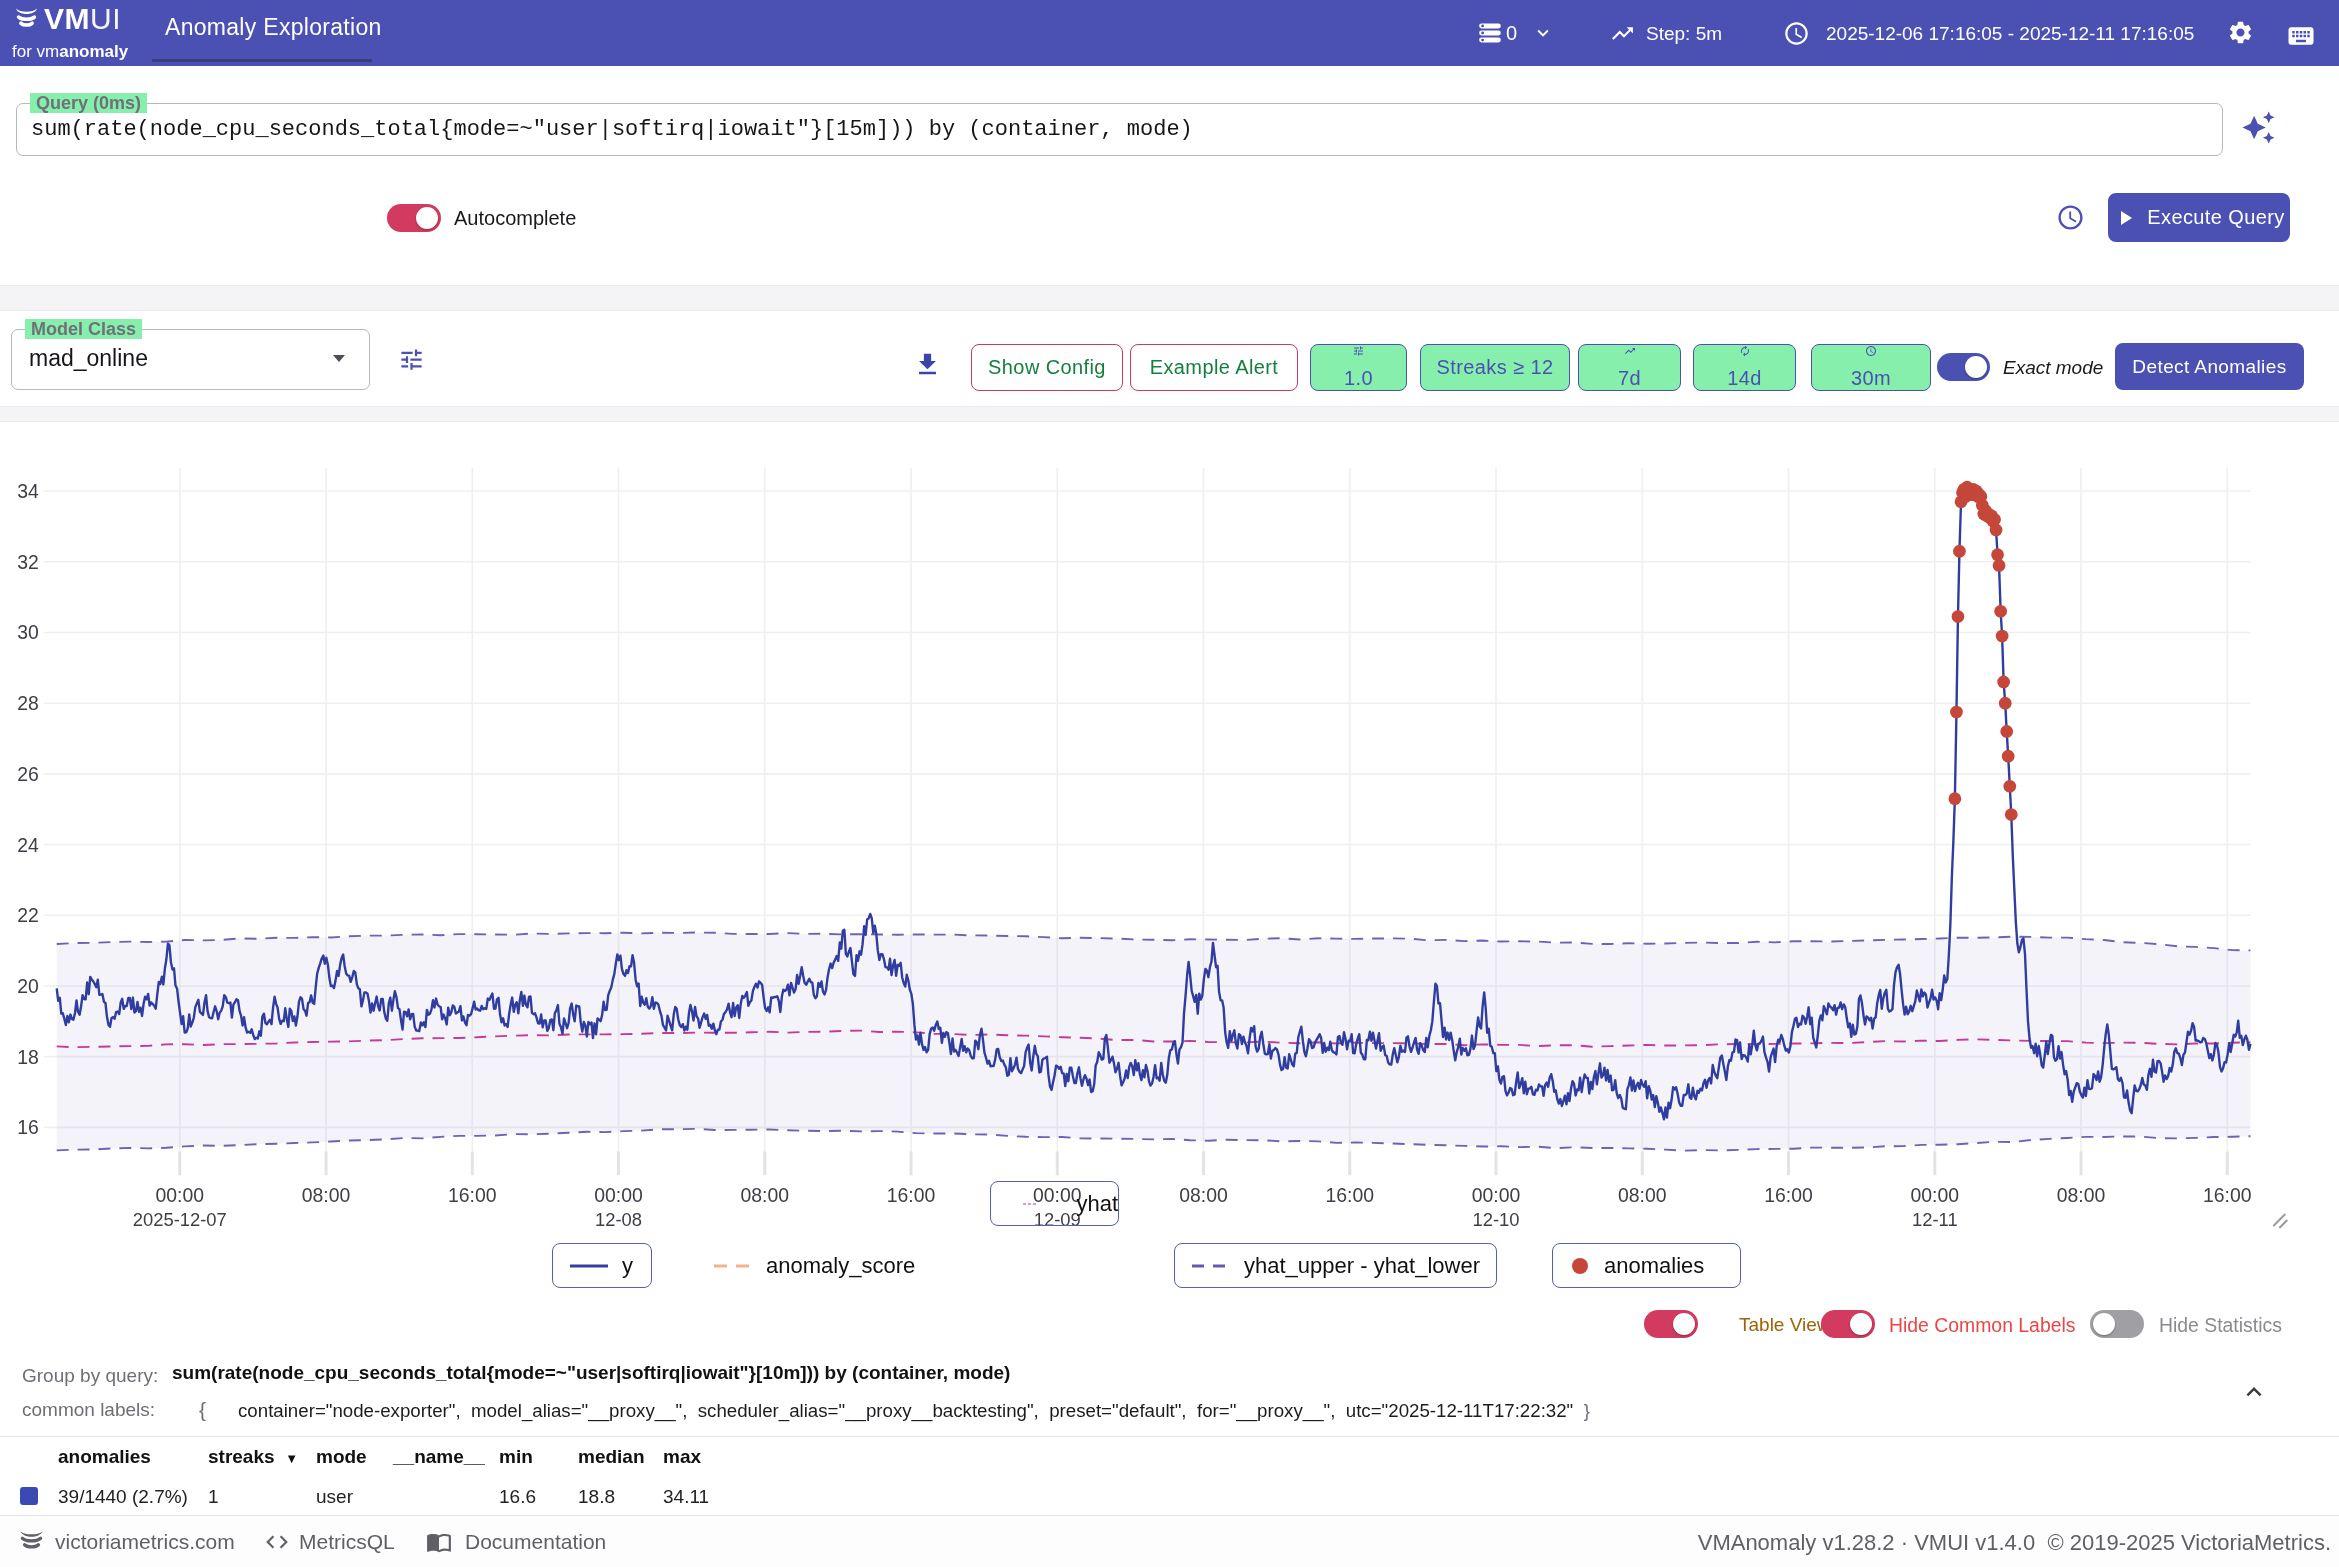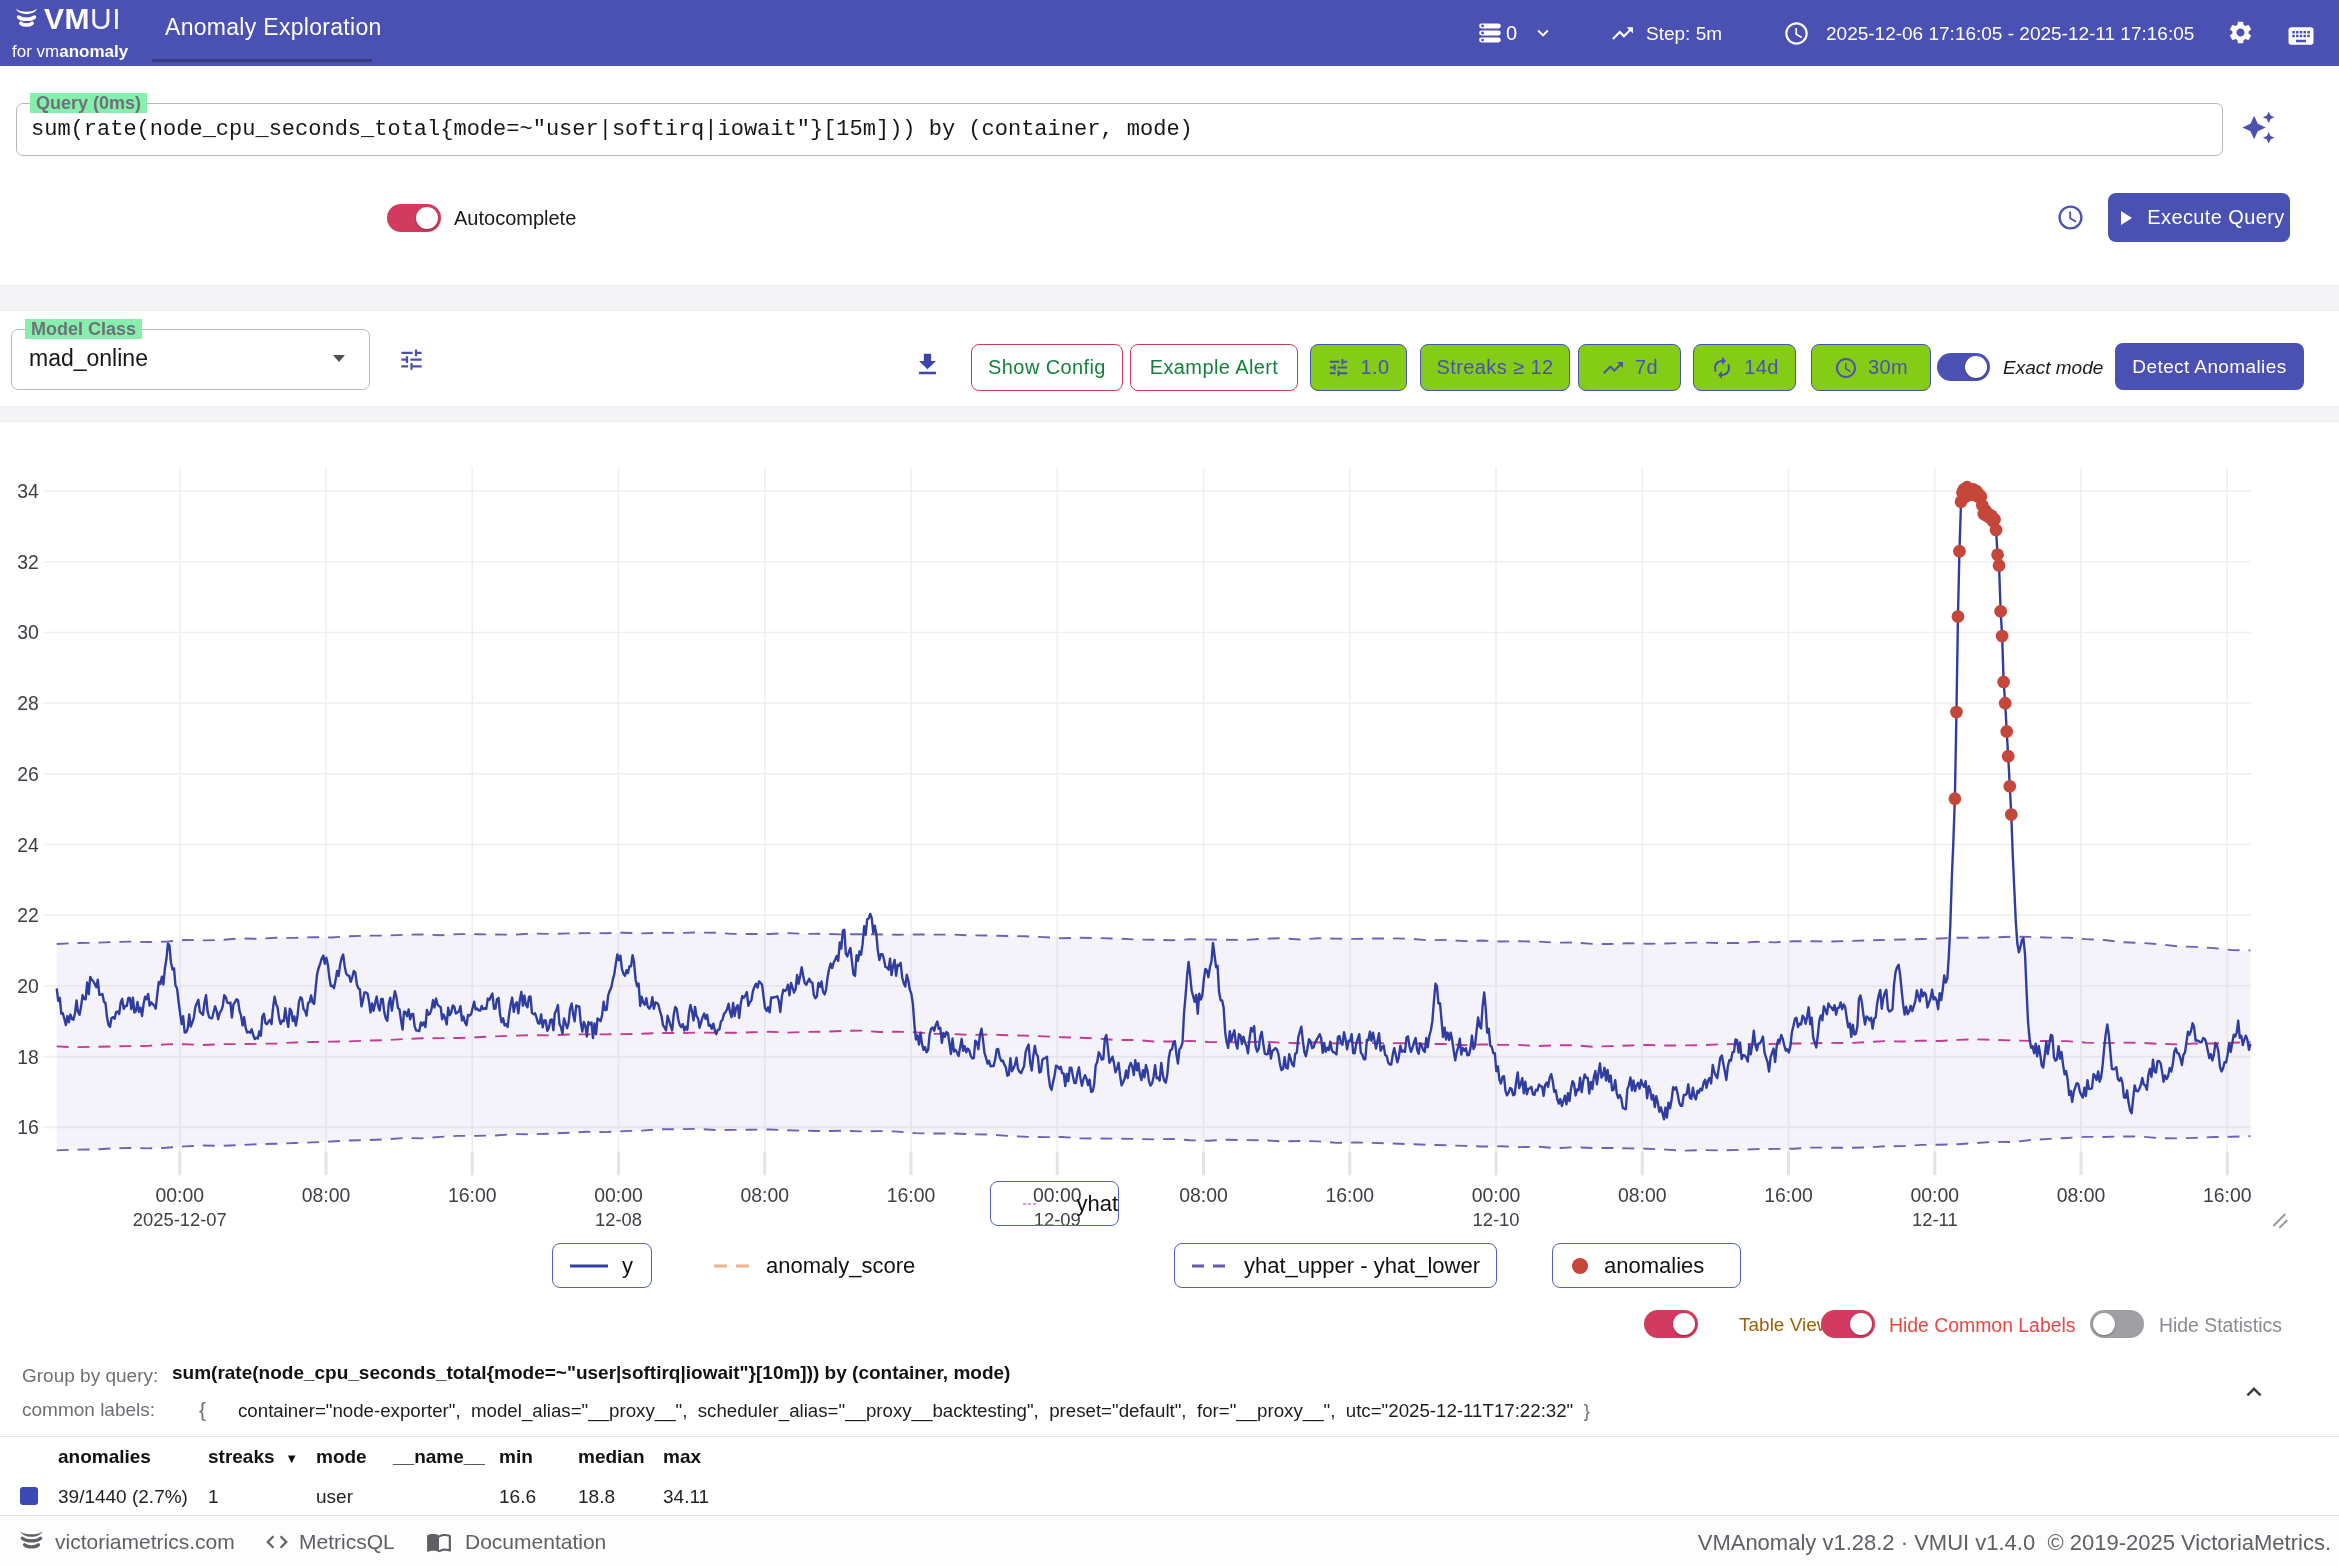--- a/index.html
+++ b/index.html
@@ -30,21 +30,21 @@
   .tgl .knob { position:absolute; top:3px; width:22px; height:22px; border-radius:50%; background:#fff; box-shadow:0 1px 2px rgba(0,0,0,0.3); }
   .tgl.on .knob { right:3px; }
   .tgl.off .knob { left:3px; }
   .pink { background:#d23a5f; }
   .indigo { background:#4a51b3; }
   .gray { background:#9f9fa4; }
   
   .btn { position:absolute; display:flex; align-items:center; justify-content:center; gap:10px;
          border-radius:8px; font-size:20px; letter-spacing:0.4px; white-space:nowrap; }
   .btn.outline-red { border:1.5px solid #cb3a56; color:#15803d; background:#fff; }
-  .btn.outline-blue { border:1.5px solid #4a51b3; color:#4a51b3; background:#84cc16; }
+  .btn.outline-blue { border:1.5px solid #4a51b3; color:#4a51b3; background:#86efac;flex-direction:column; }
   .btn.fill { background:#4a51b3; color:#fff; }
   
   .lgd { position:absolute; display:flex; align-items:center; gap:14px; border-radius:8px; font-size:22px; color:#111;}
   .lgd.boxed { border:1.5px solid #565eb9; }
   
   .gtxt { color:#6e6e78; }
 </style>
 </head>
 <body>
 <div id="page">

